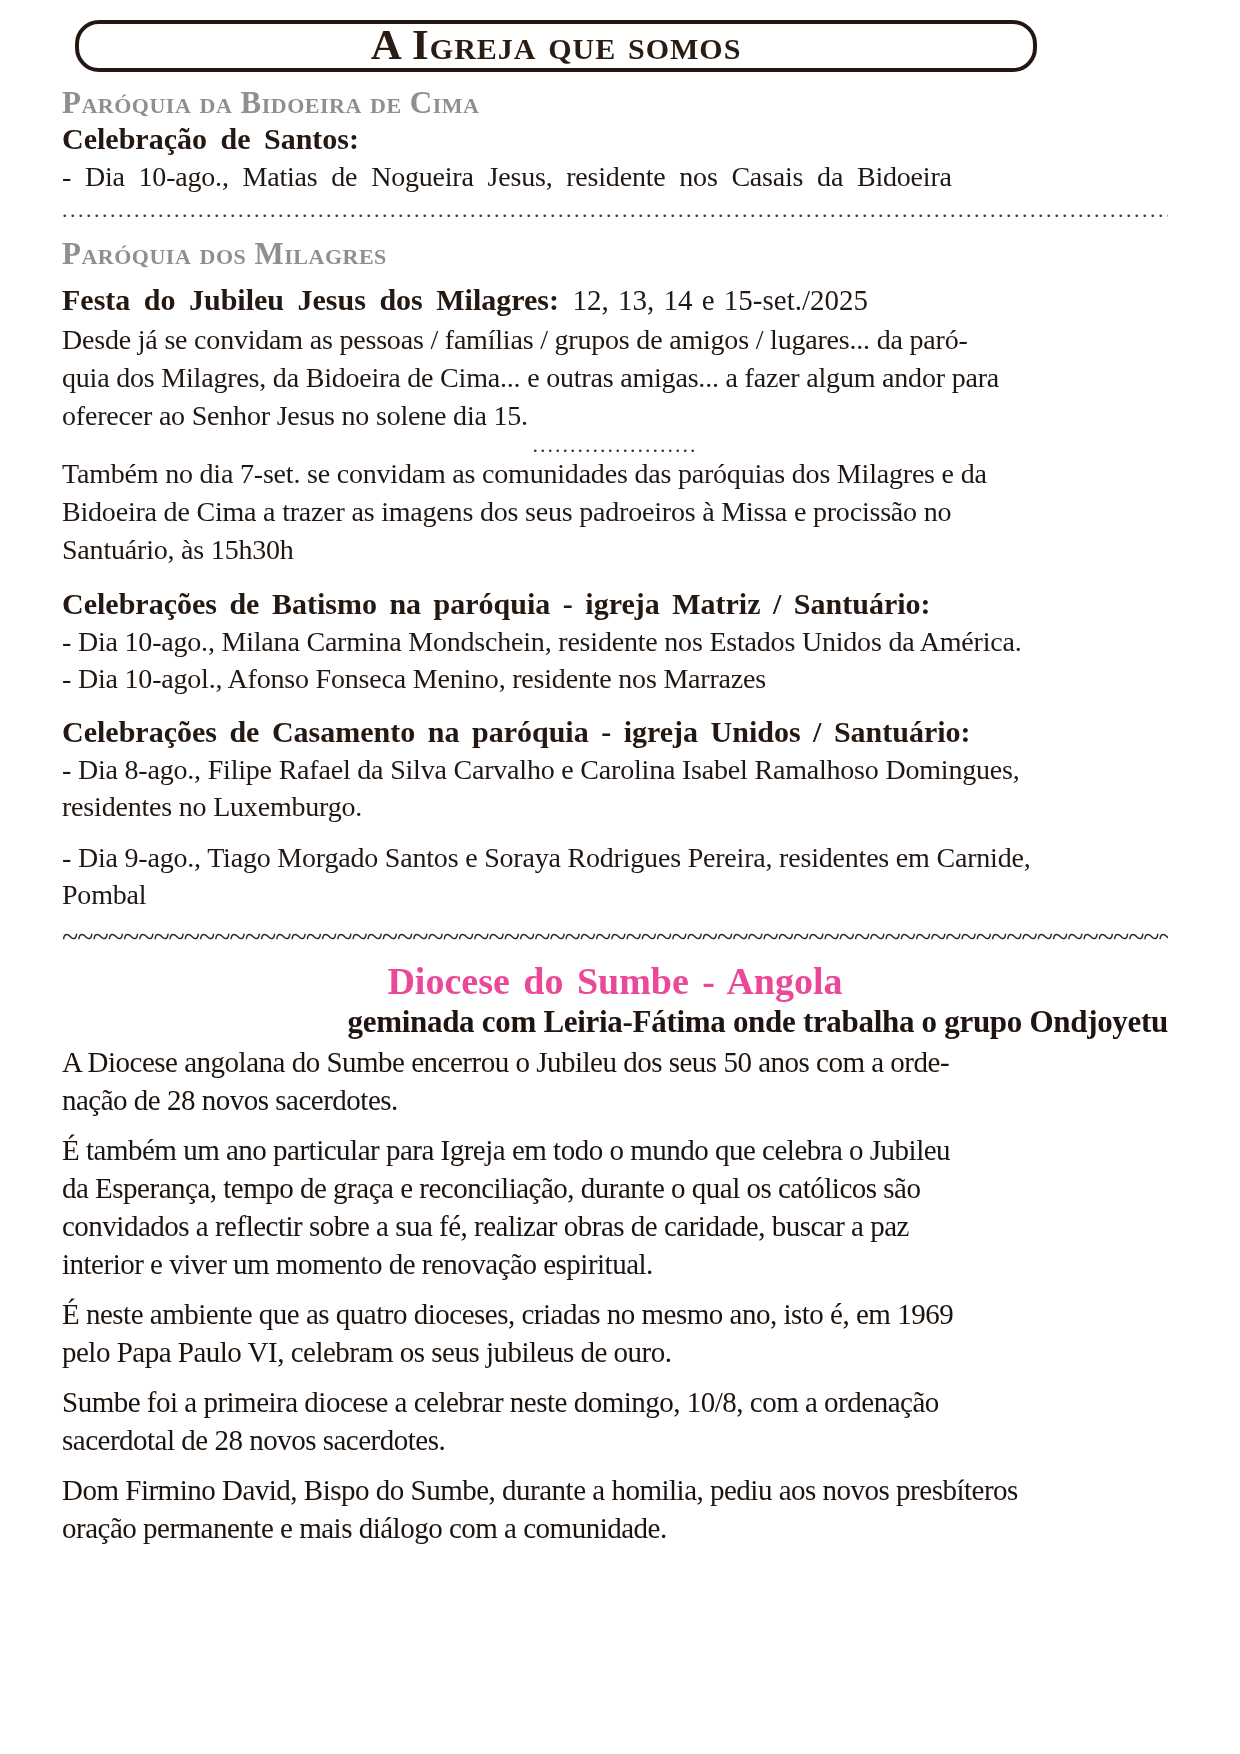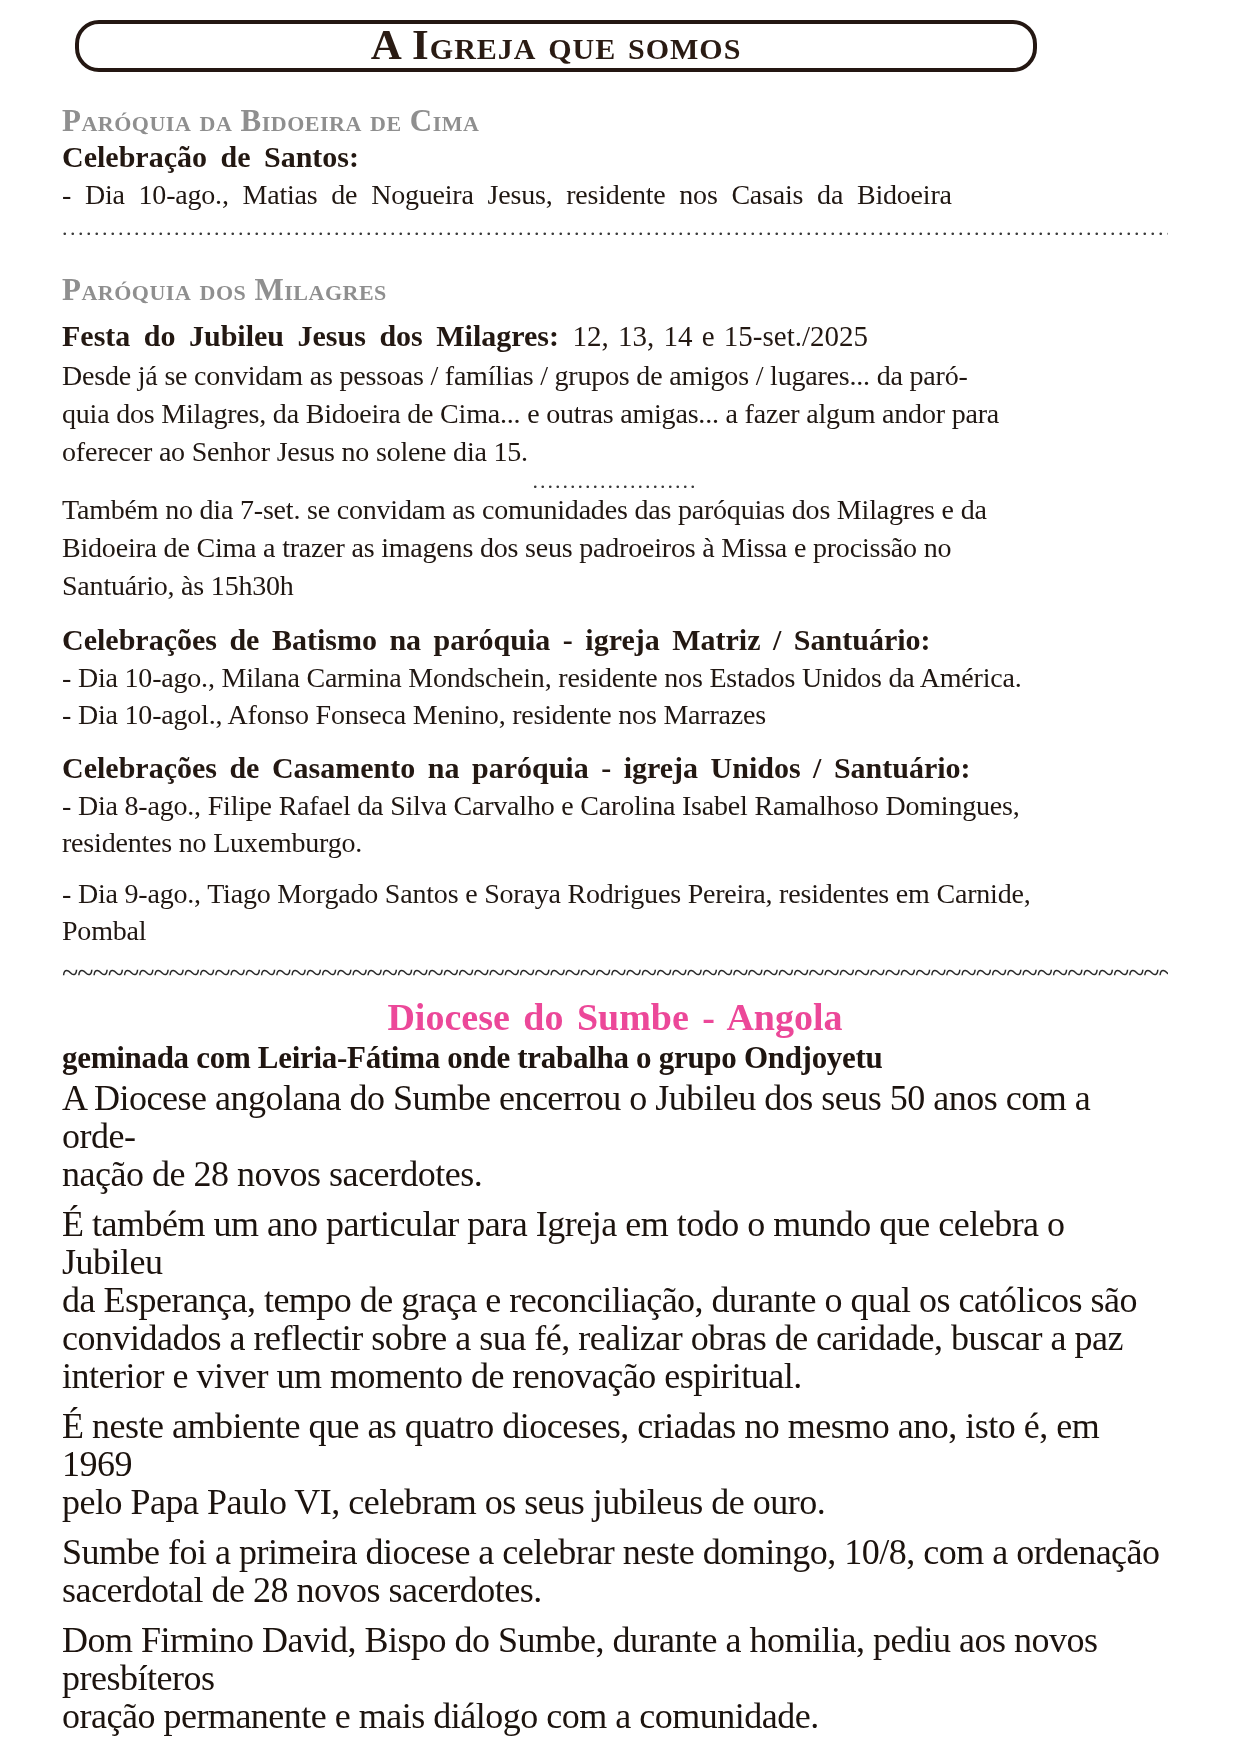--- a/index.html
+++ b/index.html
@@ -28,21 +28,21 @@
   .title-box .title-text{
     font-weight:bold;
     font-variant:small-caps;
     font-size:43px;
     letter-spacing:1px;
     color:#2a1b13;
     line-height:1;
     padding-bottom:4px;
   }
   .gray-heading{
-    margin-top:32px;
+    margin-top:14px;
     font-weight:bold;
     font-variant:small-caps;
     font-size:31px;
     line-height:34px;
     color:#8f8f8f;
     letter-spacing:0.5px;
   }
   .bold-line{
     font-weight:bold;
     font-size:30px;
@@ -110,30 +110,30 @@
   .sumbe-title{
     margin-top:6px;
     text-align:center;
     font-weight:bold;
     font-size:38px;
     line-height:44px;
     word-spacing:4px;
     color:#ec4899;
   }
   .sumbe-subtitle{
-    text-align:left;
+    text-align:right;
     font-weight:bold;
     font-size:31px;
     line-height:38px;
     letter-spacing:-0.3px;
     color:#1f1510;
   }
   .sumbe-para{
     margin-top:12px;
-    font-size:36px;
+    font-size:29px;
     line-height:38px;
     letter-spacing:-0.5px;
     white-space:pre-line;
     color:#1c130e;
   }
 </style>
 </head>
 <body>
 
 <div class="page">

